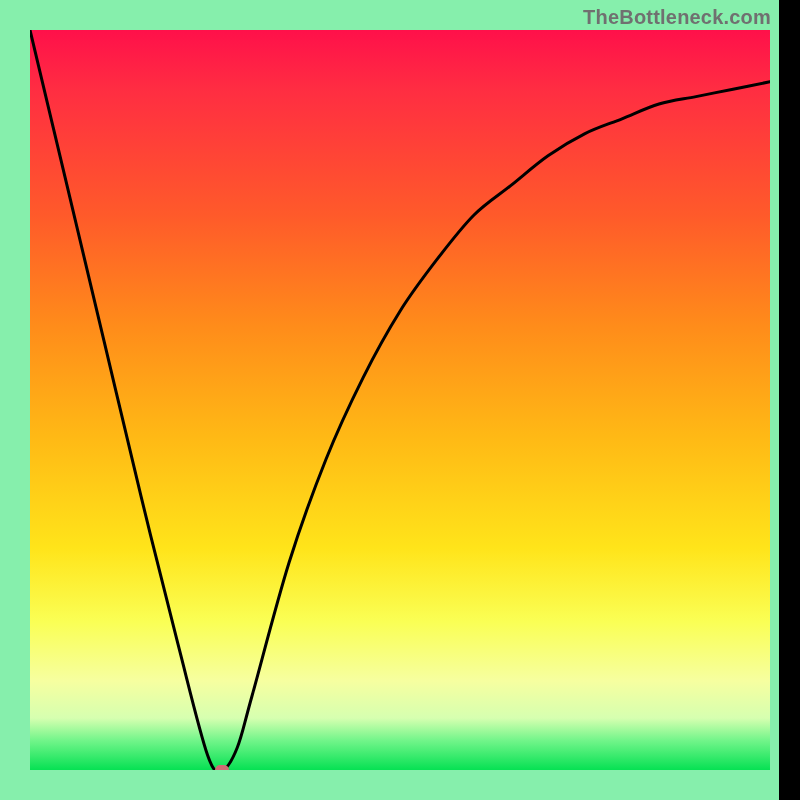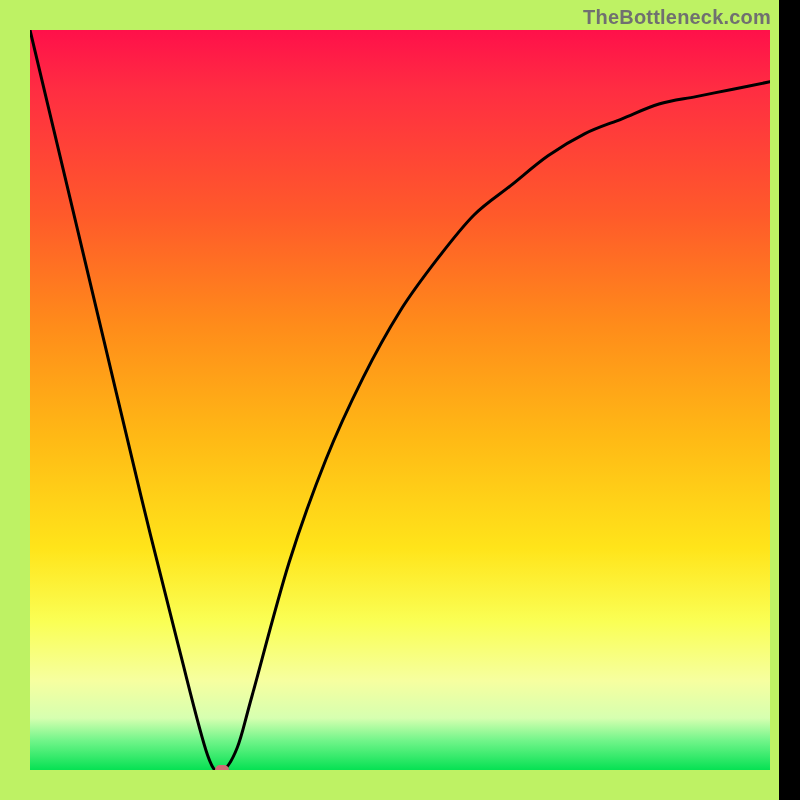--- a/index.html
+++ b/index.html
@@ -7,21 +7,21 @@
     padding: 0;
     width: 800px;
     height: 800px;
     background: #000;
     overflow: hidden;
   }
   .frame {
     position: relative;
     width: 779px;
     height: 800px;
-    background: #bef264;
+    background: #86efac;
   }
   .plot-area {
     position: absolute;
     left: 30px;
     top: 30px;
     width: 740px;
     height: 740px;
     overflow: hidden;
   }
   .gradient-bg {

